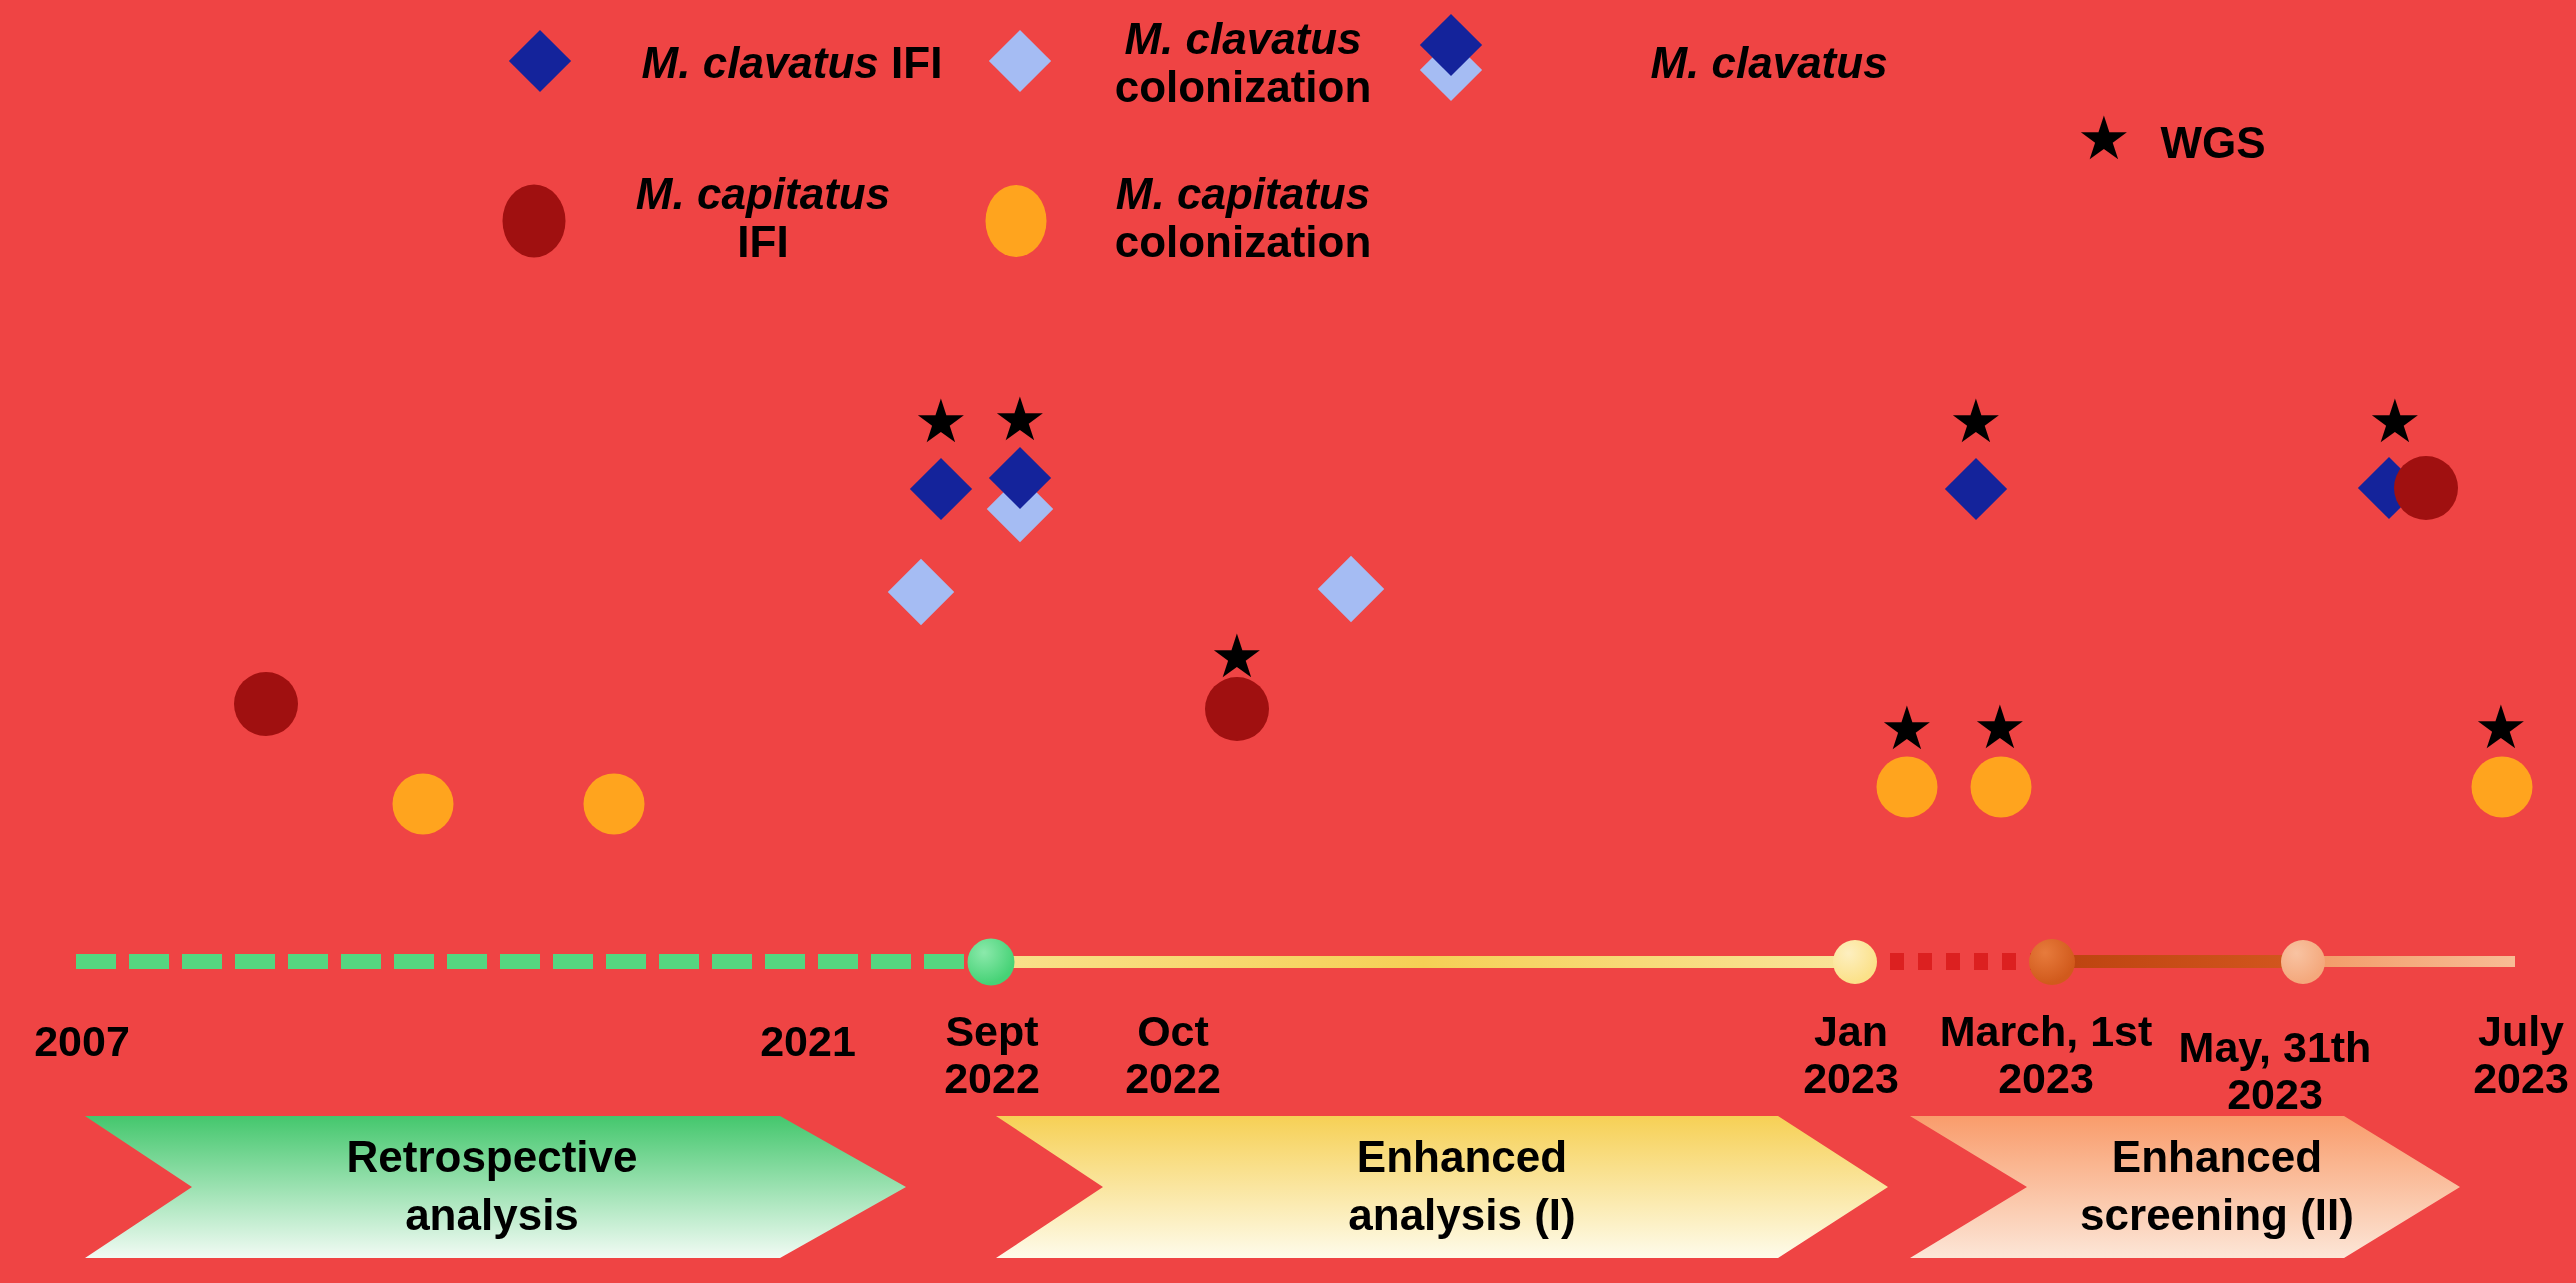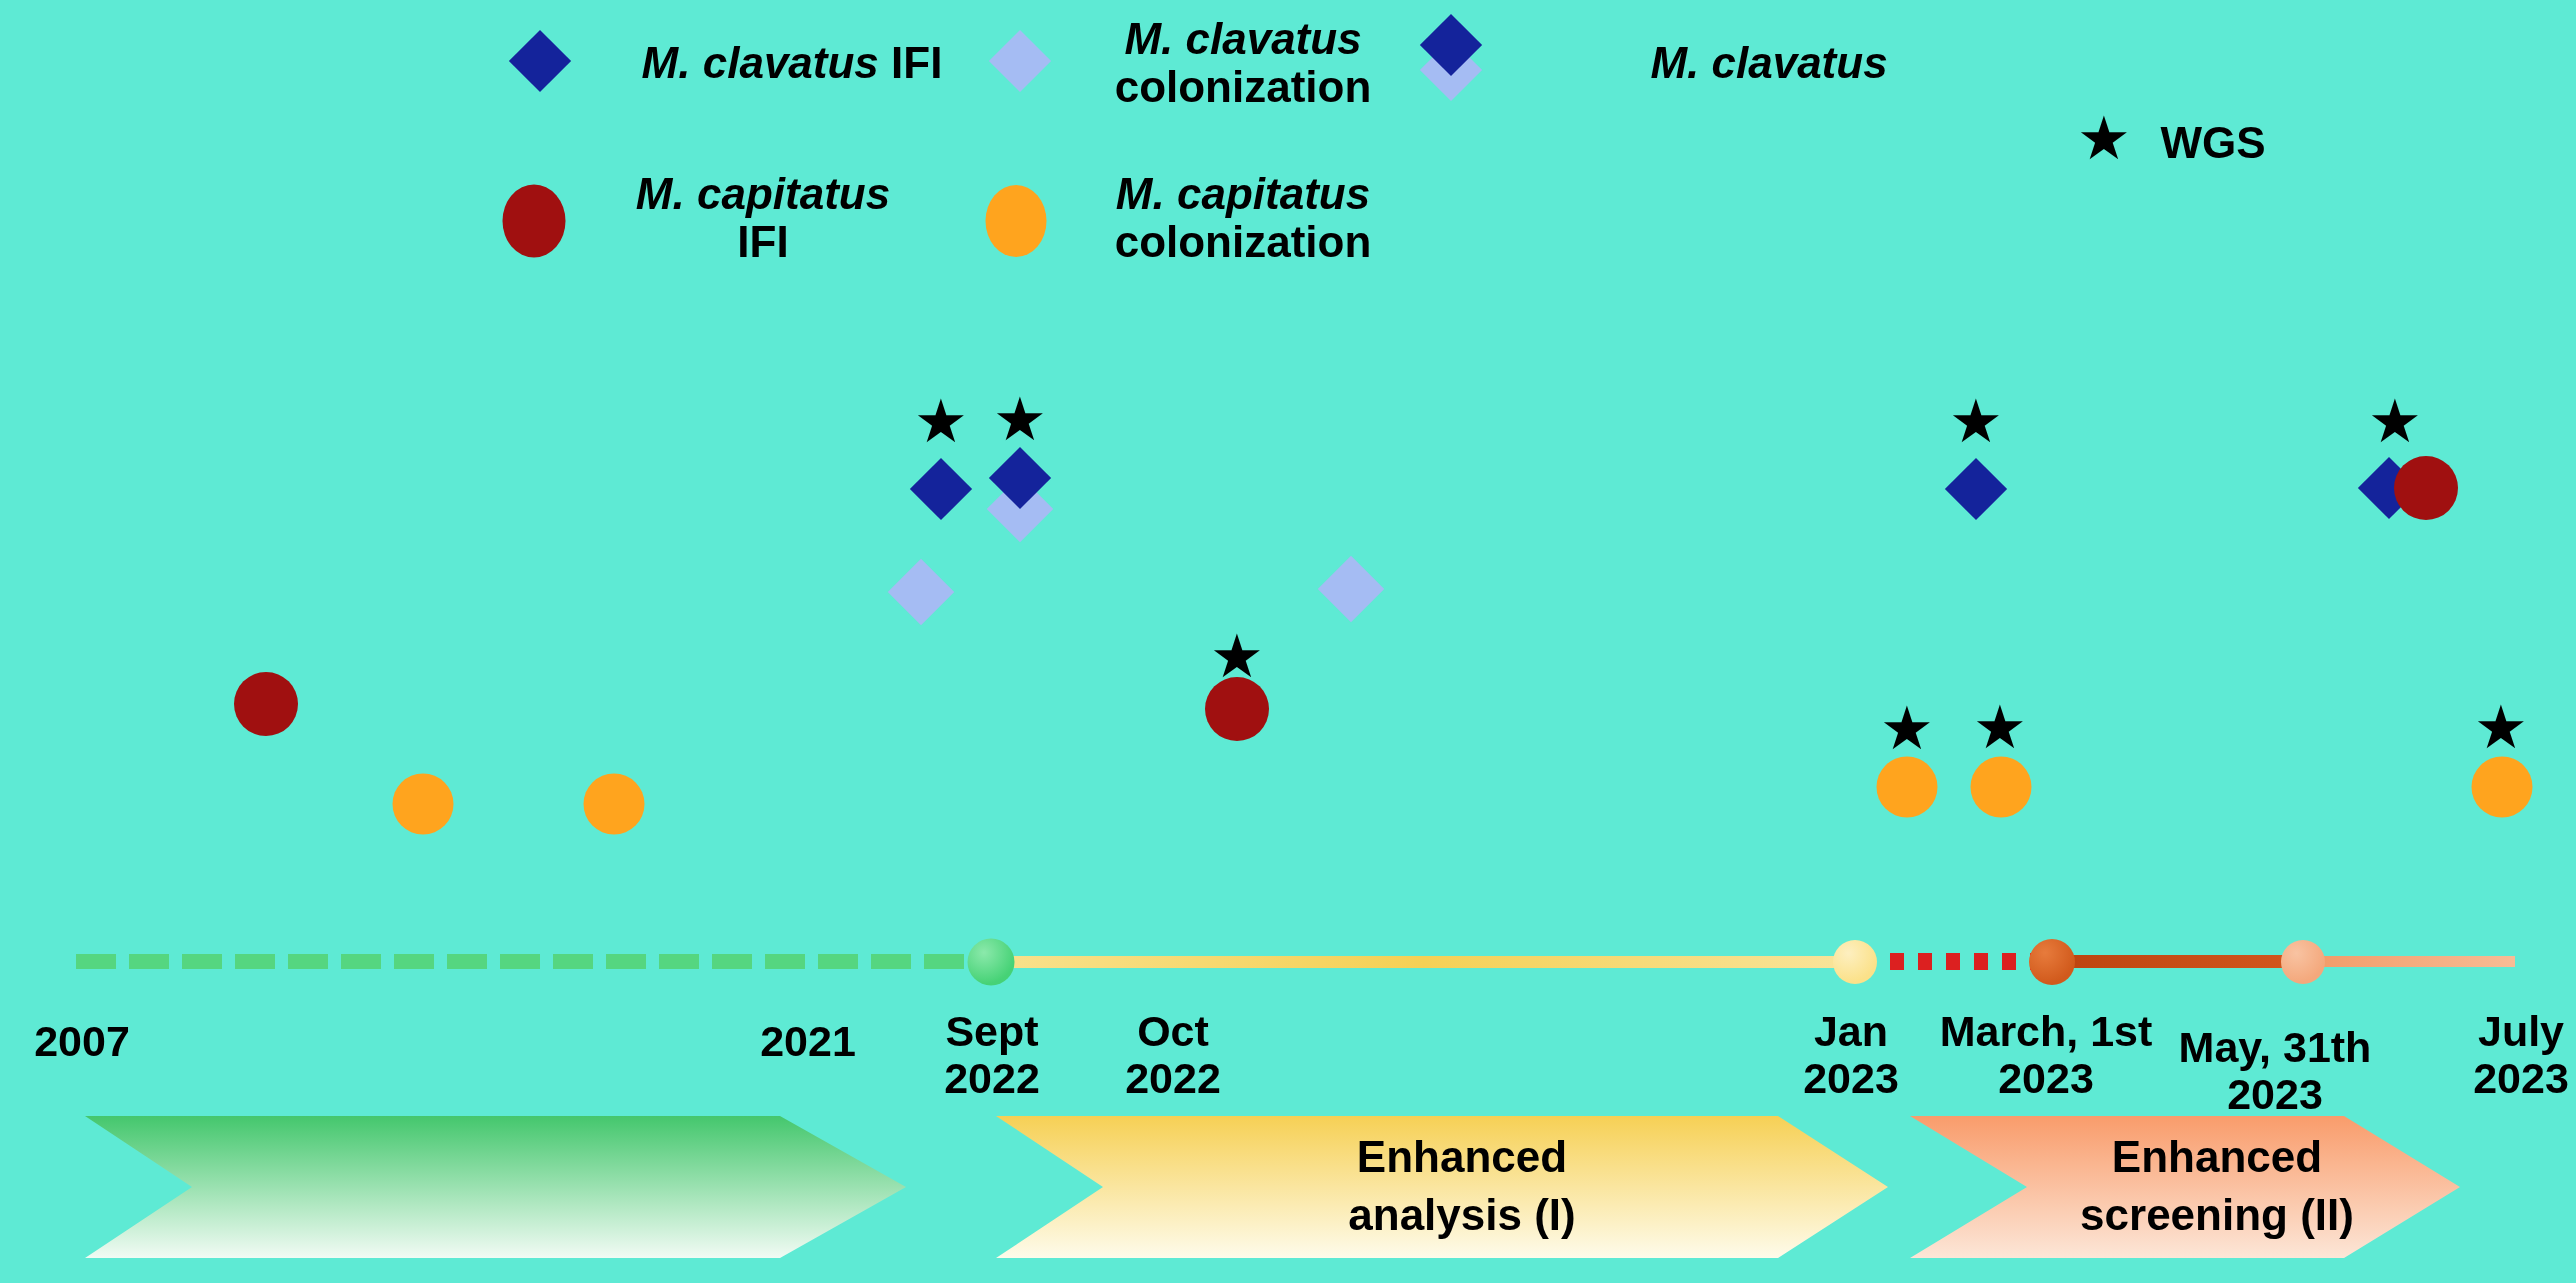--- a/index.html
+++ b/index.html
@@ -1,19 +1,19 @@
 <!DOCTYPE html>
 <html style="font-size:12.2px"><head>
 <meta charset="utf-8">
 <style>
   html,body{margin:0;padding:0;background:#ffffff;}
   .canvas{
     position:relative;
     width:2576px;height:1284px;
-    background:#5eead4;
+    background:#ef4444;
     font-family:"Liberation Sans",sans-serif;
     font-weight:bold;
     color:#000;
     overflow:hidden;
   }
   
   .marker{position:absolute;transform:translate(-50%,-50%);}
   .shape-circle{border-radius:50%;}
   .shape-diamond{transform:translate(-50%,-50%) rotate(45deg);}
   .shape-star{
@@ -121,20 +121,23 @@
       <div class="tl-label" style="left: 1851px; top: 1008px;"><span>Jan</span><br><span>2023</span></div>
       <div class="tl-label" style="left: 2046px; top: 1008px;"><span>March, 1st</span><br><span>2023</span></div>
       <div class="tl-label" style="left: 2275px; top: 1008px; margin-top: 16px;"><span>May, 31th</span><br><span>2023</span></div>
       <div class="tl-label" style="left: 2508px; top: 1008px; margin-left: 13px;"><span>July</span><br><span>2023</span></div>
     </div>
 
   <div class="phase" style="left: 85px; width: 821px; clip-path: polygon(0px 0px, 695px 0px, 821px 50%, 695px 100%, 0px 100%, 107px 50%); background: linear-gradient(rgb(68, 199, 109), rgb(241, 251, 244));"></div>
   <div class="phase" style="left: 996px; width: 892px; clip-path: polygon(0px 0px, 782px 0px, 892px 50%, 782px 100%, 0px 100%, 107px 50%); background: linear-gradient(rgb(246, 208, 85), rgb(254, 251, 234));"></div>
   <div class="phase" style="left: 1910px; width: 550px; clip-path: polygon(0px 0px, 434px 0px, 550px 50%, 434px 100%, 0px 100%, 117px 50%); background: linear-gradient(rgb(249, 156, 107), rgb(252, 230, 215));"></div>
 
+  <div class="phase-label" style="top: 1128px; left: 492px;">
+    <span>Retrospective</span><br><span>analysis</span>
+  </div>
   <div class="phase-label" style="top: 1128px; left: 1462px;">
     <span>Enhanced</span><br><span>analysis (I)</span>
   </div>
   <div class="phase-label" style="top: 1128px; left: 2217px;">
     <span>Enhanced</span><br><span>screening (II)</span>
   </div>
 
 </div>
 
 

